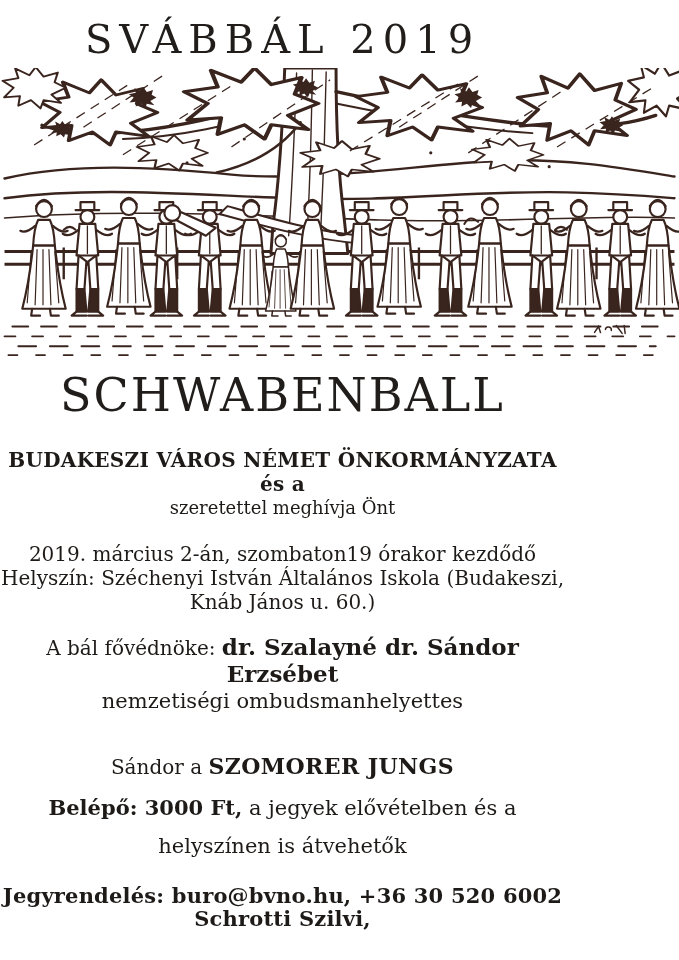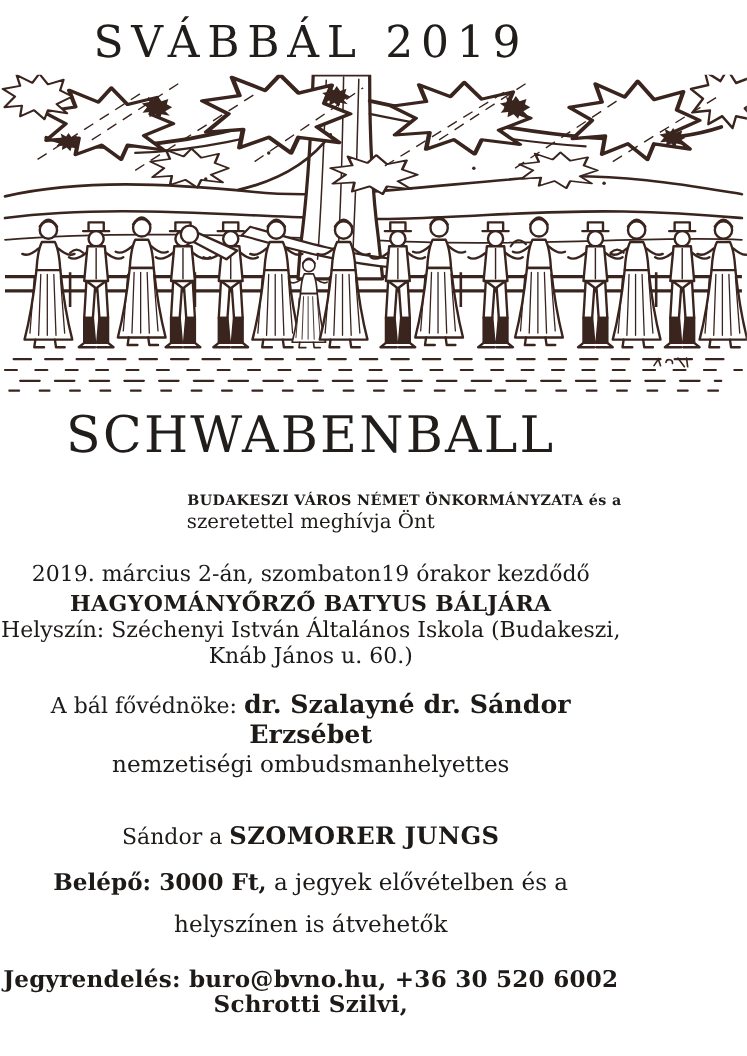--- a/index.html
+++ b/index.html
@@ -25,21 +25,21 @@
   }
   .art svg{display:block;}
 
   .main-heading{
     font-size:46px;
     letter-spacing:2px;
     font-weight:400;
     margin-top:4px;
     color:#211d1b;
   }
-  .org1{margin-top:26px;font-size:13px;font-weight:700;letter-spacing:.3px;text-align:right;}
+  .org1{margin-top:26px;font-size:20px;font-weight:700;letter-spacing:.3px;}
   .org2{margin-top:18px;font-size:20px;font-weight:700;letter-spacing:.3px;}
   .invite{margin-top:1px;font-size:18px;text-align:center;}
   .date-line{margin-top:24px;font-size:20px;}
   .event-name{margin-top:3px;font-size:20px;font-weight:700;letter-spacing:.3px;}
   .location{font-size:20px;}
   .patron{margin-top:19px;font-size:20px;}
   .patron b{font-size:23px;}
   .patron-title{margin-top:2px;font-size:21px;}
   .music{margin-top:40px;font-size:20px;}
   .music b{font-size:22px;letter-spacing:.4px;}
@@ -182,21 +182,20 @@
       </g>
     </svg>
   </div>
 
   <div class="main-heading center">SCHWABENBALL</div>
 
   <div class="org1 center">BUDAKESZI VÁROS NÉMET ÖNKORMÁNYZATA és a</div>
   <div class="invite center">szeretettel meghívja Önt</div>
 
   <div class="date-line center">2019. március 2-án, szombaton19 órakor kezdődő</div>
-  <div class="event-name center">HAGYOMÁNYŐRZŐ BATYUS BÁLJÁRA</div>
   <div class="location center">Helyszín: Széchenyi István Általános Iskola (Budakeszi, Knáb János u. 60.)</div>
 
   <div class="patron center">
     <span>A bál fővédnöke:</span>
     <b>dr. Szalayné dr. Sándor Erzsébet</b>
   </div>
   <div class="patron-title center">nemzetiségi ombudsmanhelyettes</div>
 
   <div class="music center">
     <span>Sándor a</span>

